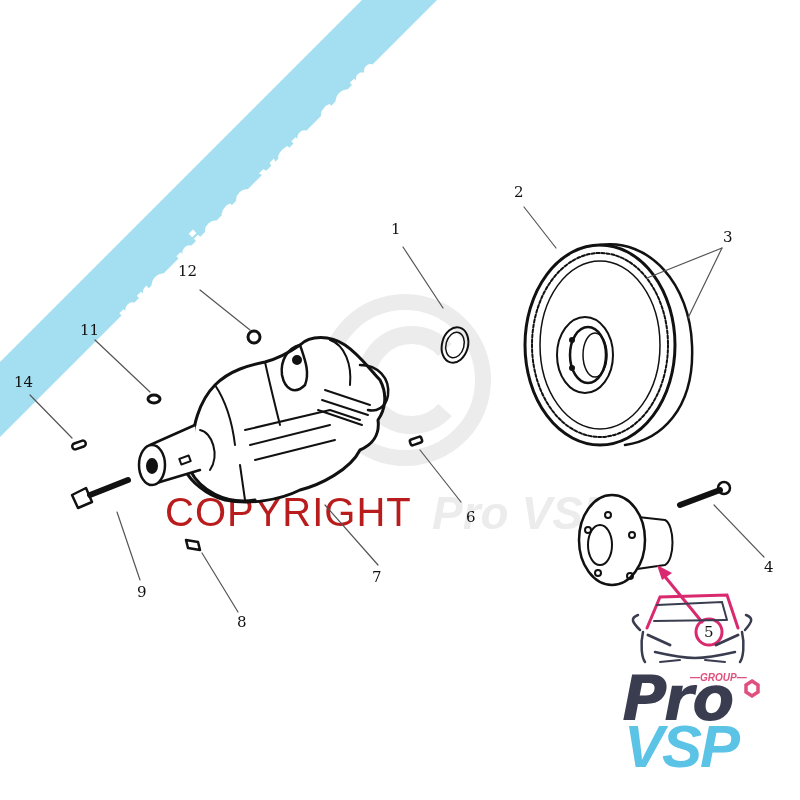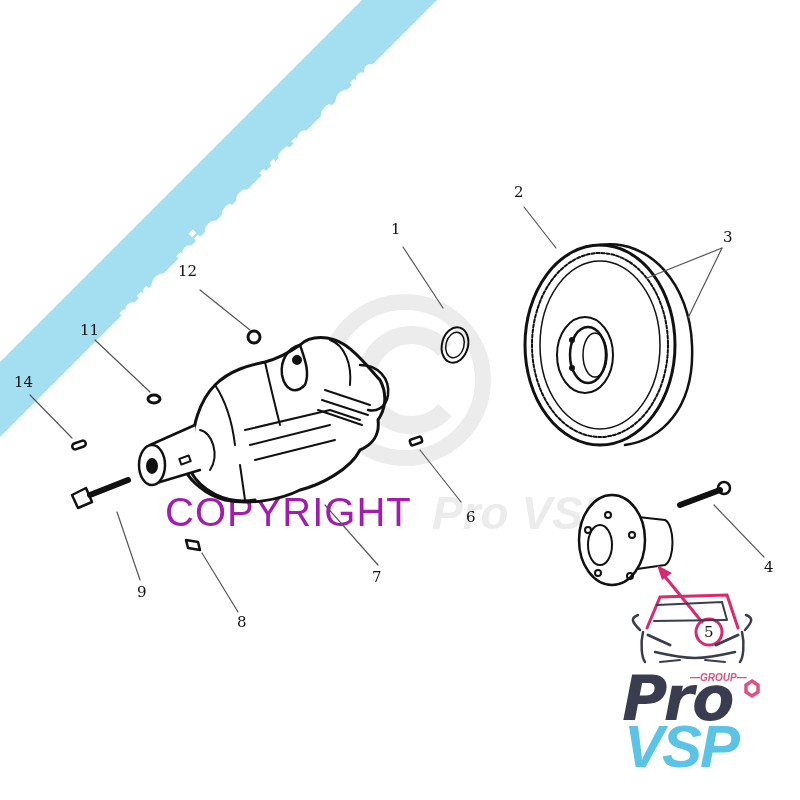--- a/index.html
+++ b/index.html
@@ -6,21 +6,21 @@
   body { width:800px; height:800px; position:relative; overflow:hidden; font-family:"DejaVu Serif", serif; }
   svg.stage { position:absolute; left:0; top:0; width:800px; height:800px; }
   .label { position:absolute; font-family:"DejaVu Serif", serif; font-size:15px; color:#111; line-height:1; }
   .banner-text {
     position:absolute; left:30px; top:172px; width:440px; text-align:center;
     transform:rotate(-45deg); transform-origin:center;
     font-family:"DejaVu Sans", sans-serif; font-weight:bold; font-size:34px; color:#fff; letter-spacing:0.5px;
   }
   .wm-copyright {
     position:absolute; left:165px; top:490px; font-family:"Liberation Sans", sans-serif; font-size:40px;
-    color:#a21caf; letter-spacing:1px;
+    color:#b91c1c; letter-spacing:1px;
   }
   .wm-provsp {
     position:absolute; left:432px; top:486px; font-family:"Liberation Sans", sans-serif; font-size:46px; font-style:italic; font-weight:bold;
     color:#ececec;
   }
   .logo-group { position:absolute; left:690px; top:672px; font-family:Liberation Sans, sans-serif; font-style:italic; font-weight:bold; font-size:10px; color:#e0507e; }
   .logo-pro { position:absolute; left:622px; top:662px; font-family:"DejaVu Sans", sans-serif; font-style:italic; font-weight:bold; font-size:62px; color:#3a3d50; letter-spacing:-2px; }
   .logo-vsp { position:absolute; left:624px; top:712px; font-family:Liberation Sans, sans-serif; font-style:italic; font-weight:bold; font-size:60px; color:#5bc3e6; letter-spacing:-2px; }
 </style>
 </head>

